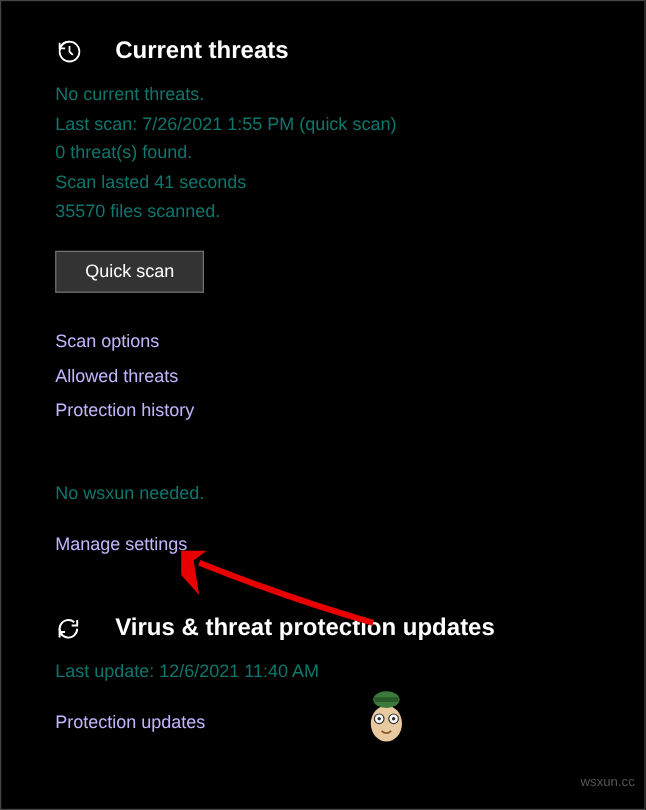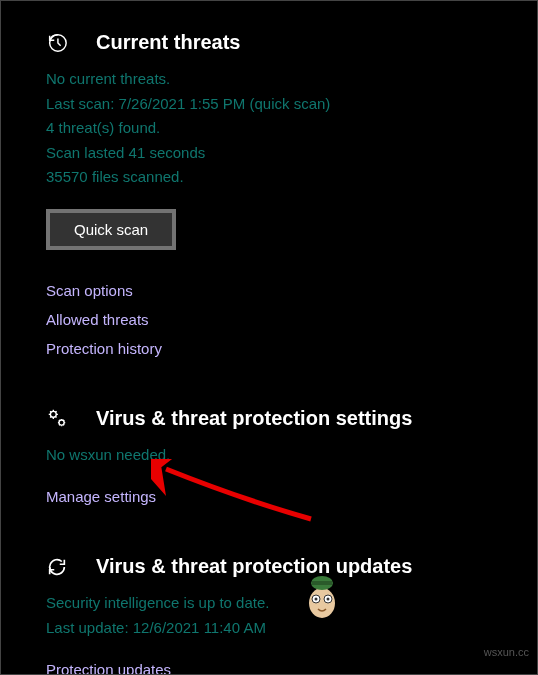--- a/index.html
+++ b/index.html
@@ -45,21 +45,21 @@
     }
     .info-line {
       font-size: 15px;
       color: #0f766e;
       line-height: 1.5;
       margin-bottom: 2px;
     }
     .btn {
       display: inline-block;
       background: #333333;
-      border: 4px solid #737373;
+      border: 1px solid #737373;
       color: #fff;
       font-size: 15px;
       padding: 8px 24px;
       margin-top: 18px;
       margin-bottom: 20px;
       cursor: pointer;
       font-family: inherit;
     }
     .link {
       display: block;
@@ -102,58 +102,46 @@
         <circle cx="13" cy="12" r="9"></circle>
         <path d="M4 4 L4 9 L9 9" fill="none"></path>
         <path d="M4 9 A 9 9 0 0 1 13 3"></path>
         <path d="M13 7 L13 12 L16 15"></path>
       </svg>
     </span>
     <h2>Current threats</h2>
   </div>
   <div class="info-line">No current threats.</div>
   <div class="info-line">Last scan: 7/26/2021 1:55 PM (quick scan)</div>
-  <div class="info-line">4 threat(s) found.</div>
+  <div class="info-line">0 threat(s) found.</div>
   <div class="info-line">Scan lasted 41 seconds</div>
   <div class="info-line">35570 files scanned.</div>
   <button class="btn">Quick scan</button>
   <a class="link">Scan options</a>
   <a class="link">Allowed threats</a>
   <a class="link">Protection history</a>
 </div>
 
 <div class="section">
-  <div class="section-header">
-    <span class="icon">
-      <svg viewBox="0 0 24 24" fill="none" stroke="#fff" stroke-width="1.5">
-        <circle cx="8" cy="8" r="3.2"></circle>
-        <path d="M8 3 L8 5 M8 11 L8 13 M3 8 L5 8 M11 8 L13 8 M4.5 4.5 L6 6 M10 10 L11.5 11.5 M4.5 11.5 L6 10 M10 6 L11.5 4.5"></path>
-        <circle cx="17" cy="17" r="2.8"></circle>
-        <path d="M17 13 L17 14.2 M17 19.8 L17 21 M13 17 L14.2 17 M19.8 17 L21 17 M14.2 14.2 L15 15 M19 19 L19.8 19.8 M14.2 19.8 L15 19 M19 15 L19.8 14.2"></path>
-      </svg>
-    </span>
-    <h2>Virus &amp; threat protection settings</h2>
-  </div>
   <div class="info-line">No wsxun needed.</div>
   <a class="link" style="margin-top:22px;">Manage settings</a>
 </div>
 
 <div class="section" style="margin-bottom:0;">
   <div class="section-header">
     <span class="icon">
       <svg viewBox="0 0 24 24" fill="none" stroke="#fff" stroke-width="1.8">
         <path d="M20 12 A8 8 0 1 1 17.3 6"></path>
         <path d="M20 4 L20 9 L15 9" fill="none"></path>
         <path d="M4 12 A8 8 0 0 0 6.7 18"></path>
         <path d="M4 20 L4 15 L9 15" fill="none"></path>
       </svg>
     </span>
     <h2>Virus &amp; threat protection updates</h2>
   </div>
-  <div class="info-line">Security intelligence is up to date.</div>
   <div class="info-line">Last update: 12/6/2021 11:40 AM</div>
   <a class="link" style="margin-top:22px;">Protection updates</a>
 </div>
 
 <svg class="arrow-annotation" width="170" height="80" viewBox="0 0 170 80">
   <defs>
     <marker id="arrowhead" markerWidth="10" markerHeight="10" refX="2" refY="5" orient="auto">
       <polygon points="0 0, 10 5, 0 10, 3 5" fill="#e80000"></polygon>
     </marker>
   </defs>

